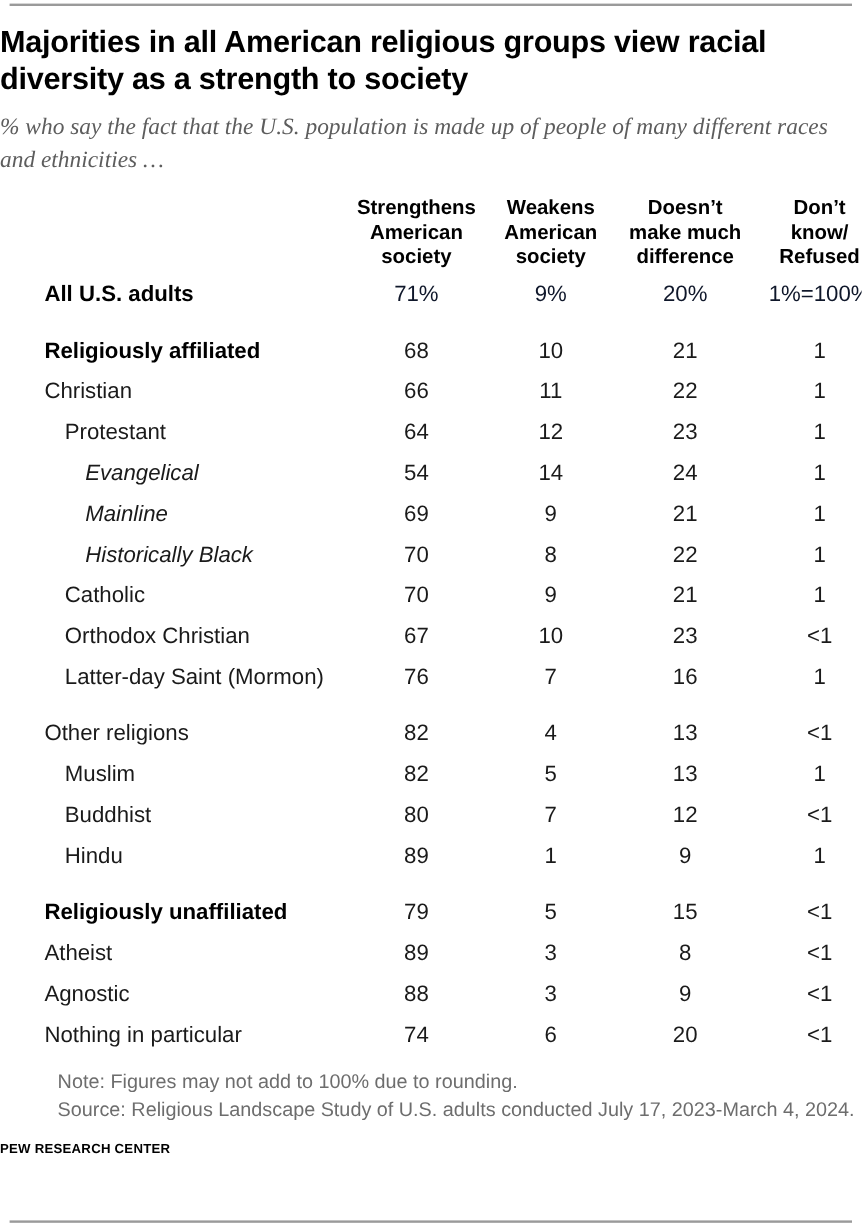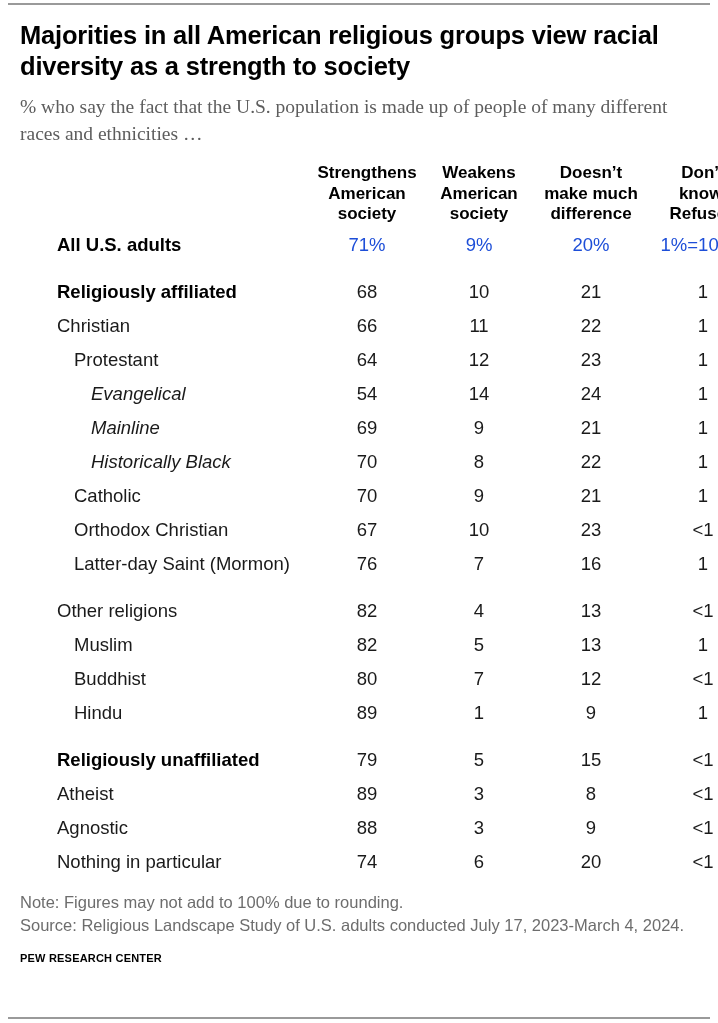--- a/index.html
+++ b/index.html
@@ -13,21 +13,21 @@
     font-family: "Liberation Sans", sans-serif;
     color: #000000;
     overflow: hidden;
     position: relative;
   }
   .page {
     position: relative;
     width: 718px;
     height: 1023px;
     box-sizing: border-box;
-    padding: 0 20px;
+    padding: 0 0;
     border-radius: 20px;
   }
   .rule-top {
     position: absolute;
     left: 8px;
     right: 8px;
     top: 3px;
     height: 2px;
     background: #9a9a9a;
   }
@@ -46,20 +46,21 @@
     font-size: 25.5px;
     line-height: 31px;
     font-weight: bold;
     letter-spacing: -0.2px;
     color: #000;
   }
   .subtitle {
     margin: 0;
     padding-top: 11px;
     font-family: "Liberation Serif", serif;
+    font-style: italic;
     font-size: 19.5px;
     line-height: 27px;
     color: #5d5d5d;
   }
 
   table.data {
     width: 702px;
     border-collapse: collapse;
     margin-top: 16px;
     table-layout: fixed;
@@ -89,35 +90,36 @@
   }
   tbody td.label {
     text-align: left;
     white-space: nowrap;
   }
   tbody td.num {
     text-align: center;
   }
 
   tr.total td { font-weight: bold; color: #000; }
-  tr.total td.num { font-weight: normal; color: #1d4ed8; }
+  tr.total td.num { font-weight: normal; color: #0f172a; }
   tr.bold td.label { font-weight: bold; color: #000; }
   tr.italic td.label { font-style: italic; }
 
   tr.gap-before td { padding-top: 13px; height: 34px; }
 
   .ind-0 { padding-left: 0; }
   .ind-1 { padding-left: 17px; }
   .ind-2 { padding-left: 34px; }
 
   .footer {
     margin-top: 12px;
     font-size: 16.5px;
     line-height: 23.5px;
     color: #6d6d6d;
+    margin-left: 48px;
   }
   .footer div { white-space: nowrap; }
   .brand {
     margin-top: 14px;
     font-size: 11px;
     font-weight: bold;
     letter-spacing: 0.2px;
     color: #000;
   }
 </style>

